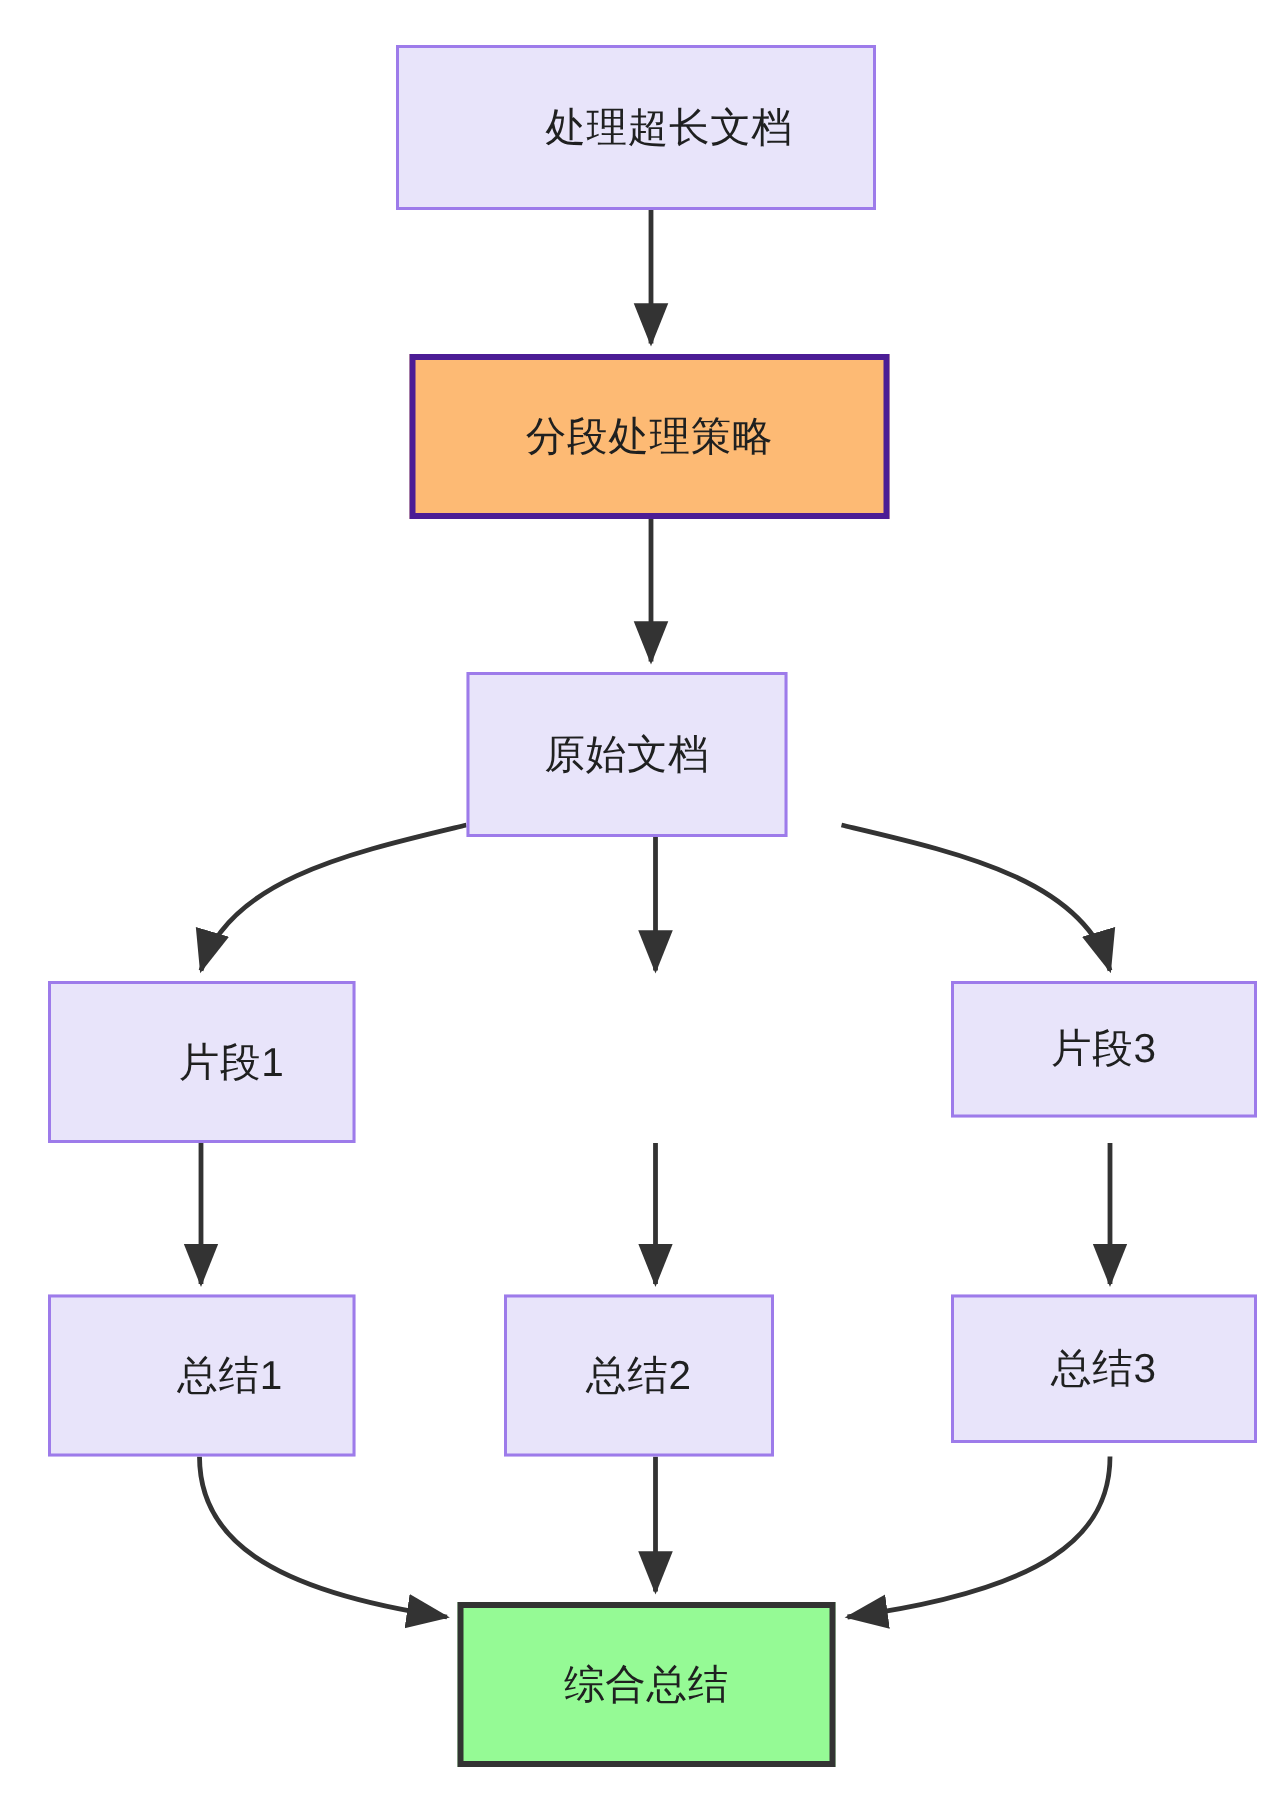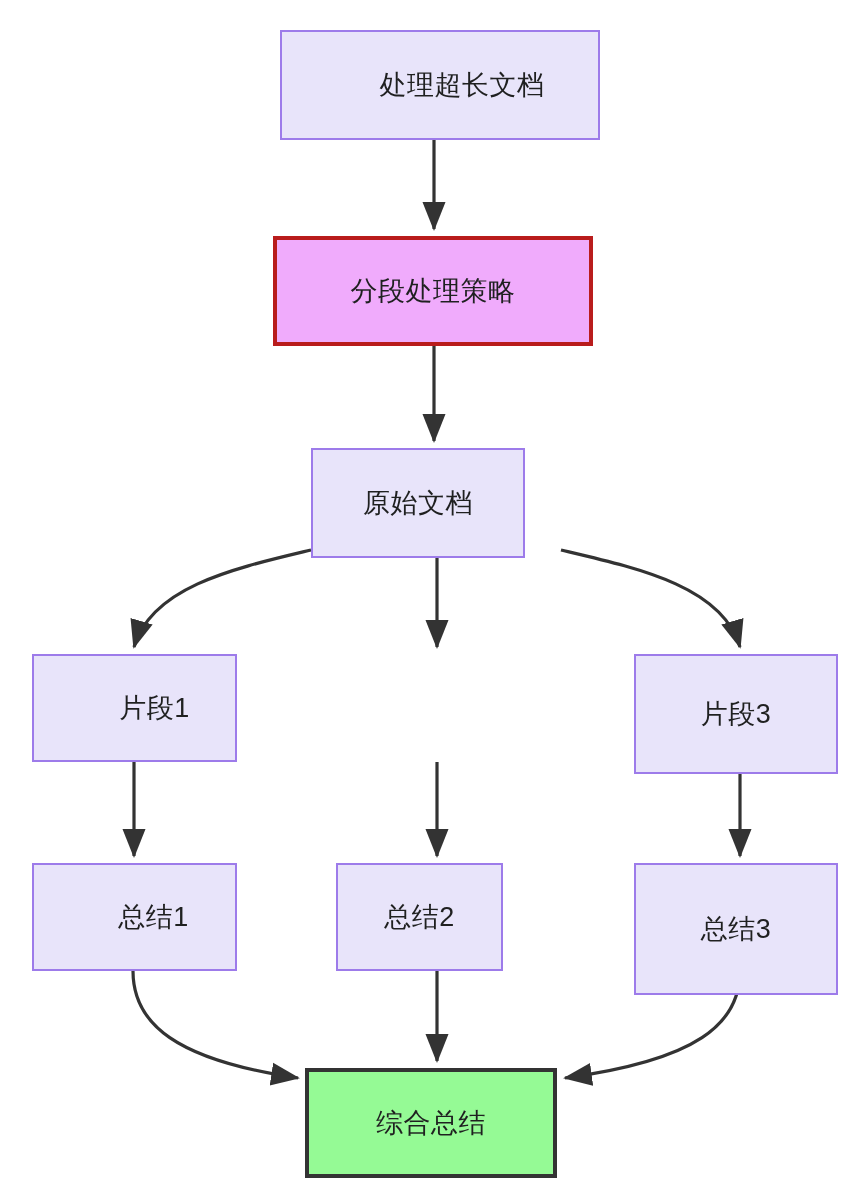--- a/index.html
+++ b/index.html
@@ -36,22 +36,22 @@
     font-size: 27px;
     line-height: 1.2;
     letter-spacing: 0.5px;
     white-space: nowrap;
   }
   .node-standard {
     background: #e8e4fa;
     border: 2px solid #9d7bea;
   }
   .node-emphasis {
-    background: #f0abfc;
-    border: 4px solid #b91c1c;
+    background: #fdba74;
+    border: 4px solid #4c1d95;
   }
   .node-result {
     background: #95fa95;
     border: 4px solid #333333;
   }
   .node-label {
     display: block;
     pointer-events: none;
   }
 </style>
@@ -83,50 +83,50 @@
 
     <path d="M 740 762 L 740 856" fill="none" stroke="#333333" stroke-width="3.2" marker-end="url(#arrowhead)"></path>
 
     <path d="M 133 971 C 133 1024, 176 1060, 298 1078" fill="none" stroke="#333333" stroke-width="3.2" marker-end="url(#arrowhead)"></path>
 
     <path d="M 437 971 L 437 1061" fill="none" stroke="#333333" stroke-width="3.2" marker-end="url(#arrowhead)"></path>
 
     <path d="M 740 971 C 740 1024, 697 1060, 565 1078" fill="none" stroke="#333333" stroke-width="3.2" marker-end="url(#arrowhead)"></path>
   </svg>
 
-  <div class="node node-standard" style="left:280px; top:30px; width:320px; height:110px;padding-left:44px;">
+  <div class="node node-standard" style="left:264px; top:30px; width:320px; height:110px;padding-left:44px;">
     <span class="node-label">处理超长文档</span>
   </div>
 
   <div class="node node-emphasis" style="left:273px; top:236px; width:320px; height:110px;">
     <span class="node-label">分段处理策略</span>
   </div>
 
   <div class="node node-standard" style="left:311px; top:448px; width:214px; height:110px;">
     <span class="node-label">原始文档</span>
   </div>
 
   <div class="node node-standard" style="left:32px; top:654px; width:205px; height:108px;padding-left:40px;">
     <span class="node-label">片段1</span>
   </div>
 
 
-  <div class="node node-standard" style="left:634px; top:654px; width:204px; height:120px;">
+  <div class="node node-standard" style="left:634px; top:654px; width:204px; height:91px;">
     <span class="node-label">片段3</span>
   </div>
 
   <div class="node node-standard" style="left:32px; top:863px; width:205px; height:108px;padding-left:38px;">
     <span class="node-label">总结1</span>
   </div>
 
-  <div class="node node-standard" style="left:336px; top:863px; width:167px; height:108px;">
+  <div class="node node-standard" style="left:336px; top:863px; width:180px; height:108px;">
     <span class="node-label">总结2</span>
   </div>
 
-  <div class="node node-standard" style="left:634px; top:863px; width:204px; height:132px;">
+  <div class="node node-standard" style="left:634px; top:863px; width:204px; height:99px;">
     <span class="node-label">总结3</span>
   </div>
 
   <div class="node node-result" style="left:305px; top:1068px; width:252px; height:110px;">
     <span class="node-label">综合总结</span>
   </div>
 
 </div>
 
 </body></html>

